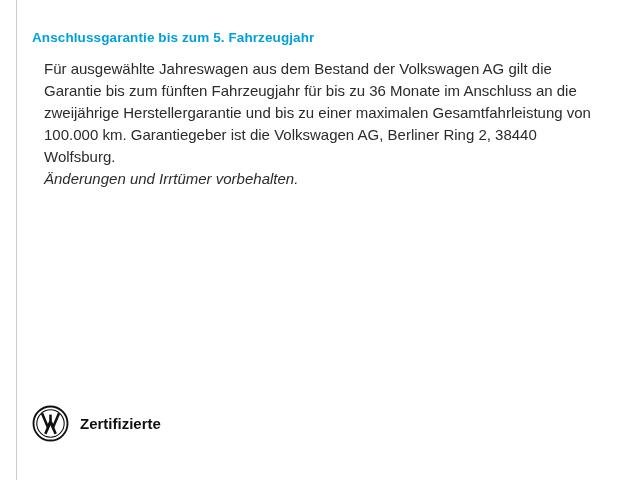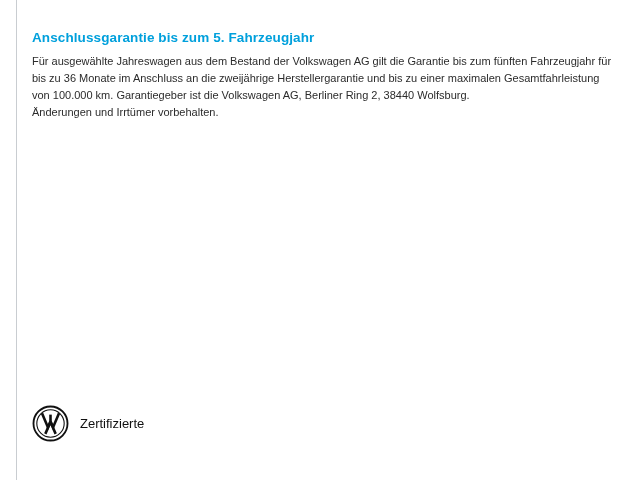--- a/index.html
+++ b/index.html
@@ -37,48 +37,49 @@
   .headline {
     color: #00a0dc;
     font-size: 13.5px;
     font-weight: bold;
     letter-spacing: 0.1px;
     margin: 0 0 7px 0;
     line-height: 1.2;
   }
   .body-text {
     color: #2b2b2b;
-    font-size: 11px;
-    line-height: 17px;
-    margin: 0;
+    font-size: 15px;
+    line-height: 22px;
+    margin: 12px;
     max-width: 585px;
   }
   .body-text p {
     margin: 0;
   }
   .spacer-note {
     margin-top: 22px;
+    font-style: italic;
   }
   .footer {
     position: absolute;
     left: 32px;
     bottom: 38px;
     display: flex;
     align-items: center;
   }
   .vw-logo {
     width: 37px;
     height: 37px;
     flex: 0 0 auto;
   }
   .footer-text {
     margin-left: 11px;
     color: #111111;
-    font-size: 13px;
-    font-weight: normal;
+    font-size: 15px;
+    font-weight: bold;
     line-height: 15.5px;
   }
   .footer-text div {
     white-space: nowrap;
   }
 </style>
 </head>
 <body>
 
 <div class="slide">

